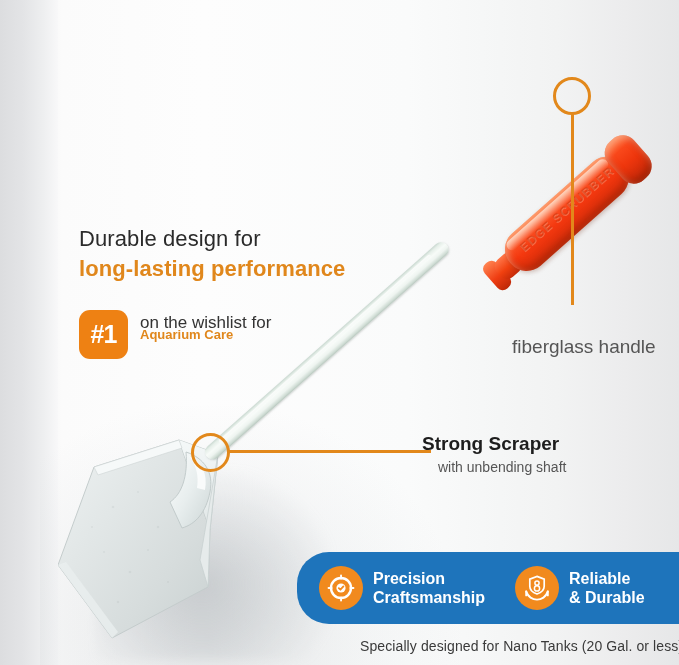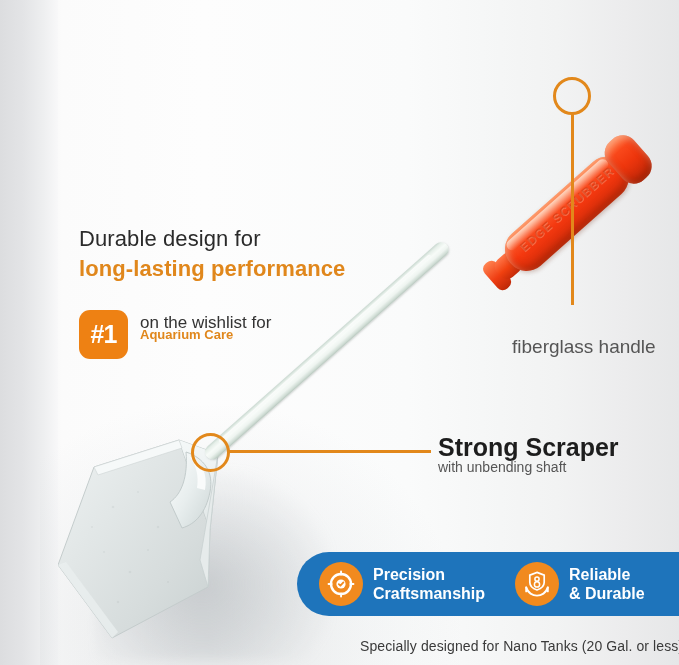--- a/index.html
+++ b/index.html
@@ -149,32 +149,32 @@
 
   .co-handle-1{
     position:absolute;left:512px;top:310px;
     font-size:19px;font-weight:700;color:#1d1d1d;
   }
   .co-handle-2{
     position:absolute;left:512px;top:336px;
     font-size:19px;color:#555555;
   }
   .co-scraper-1{
-    position:absolute;left:438px;top:433px;
-    font-size:25px;font-weight:700;color:#1d1d1d;
+    position:absolute;left:422px;top:433px;
+    font-size:19px;font-weight:700;color:#1d1d1d;
   }
   .co-scraper-2{
     position:absolute;left:438px;top:459px;
     font-size:14px;color:#555555;text-align:right;
   }
 
   
   .banner{
     position:absolute;left:297px;top:552px;
-    width:382px;height:64px;
+    width:382px;height:72px;
     background:#1e74bb;
     border-radius:32px 0 0 32px;
     display:flex;align-items:center;
   }
   .feature{display:flex;align-items:center;}
   .feature.f1{margin-left:22px;}
   .feature.f2{margin-left:30px;}
   .fcircle{
     width:44px;height:44px;border-radius:50%;
     background:#f18a1e;

